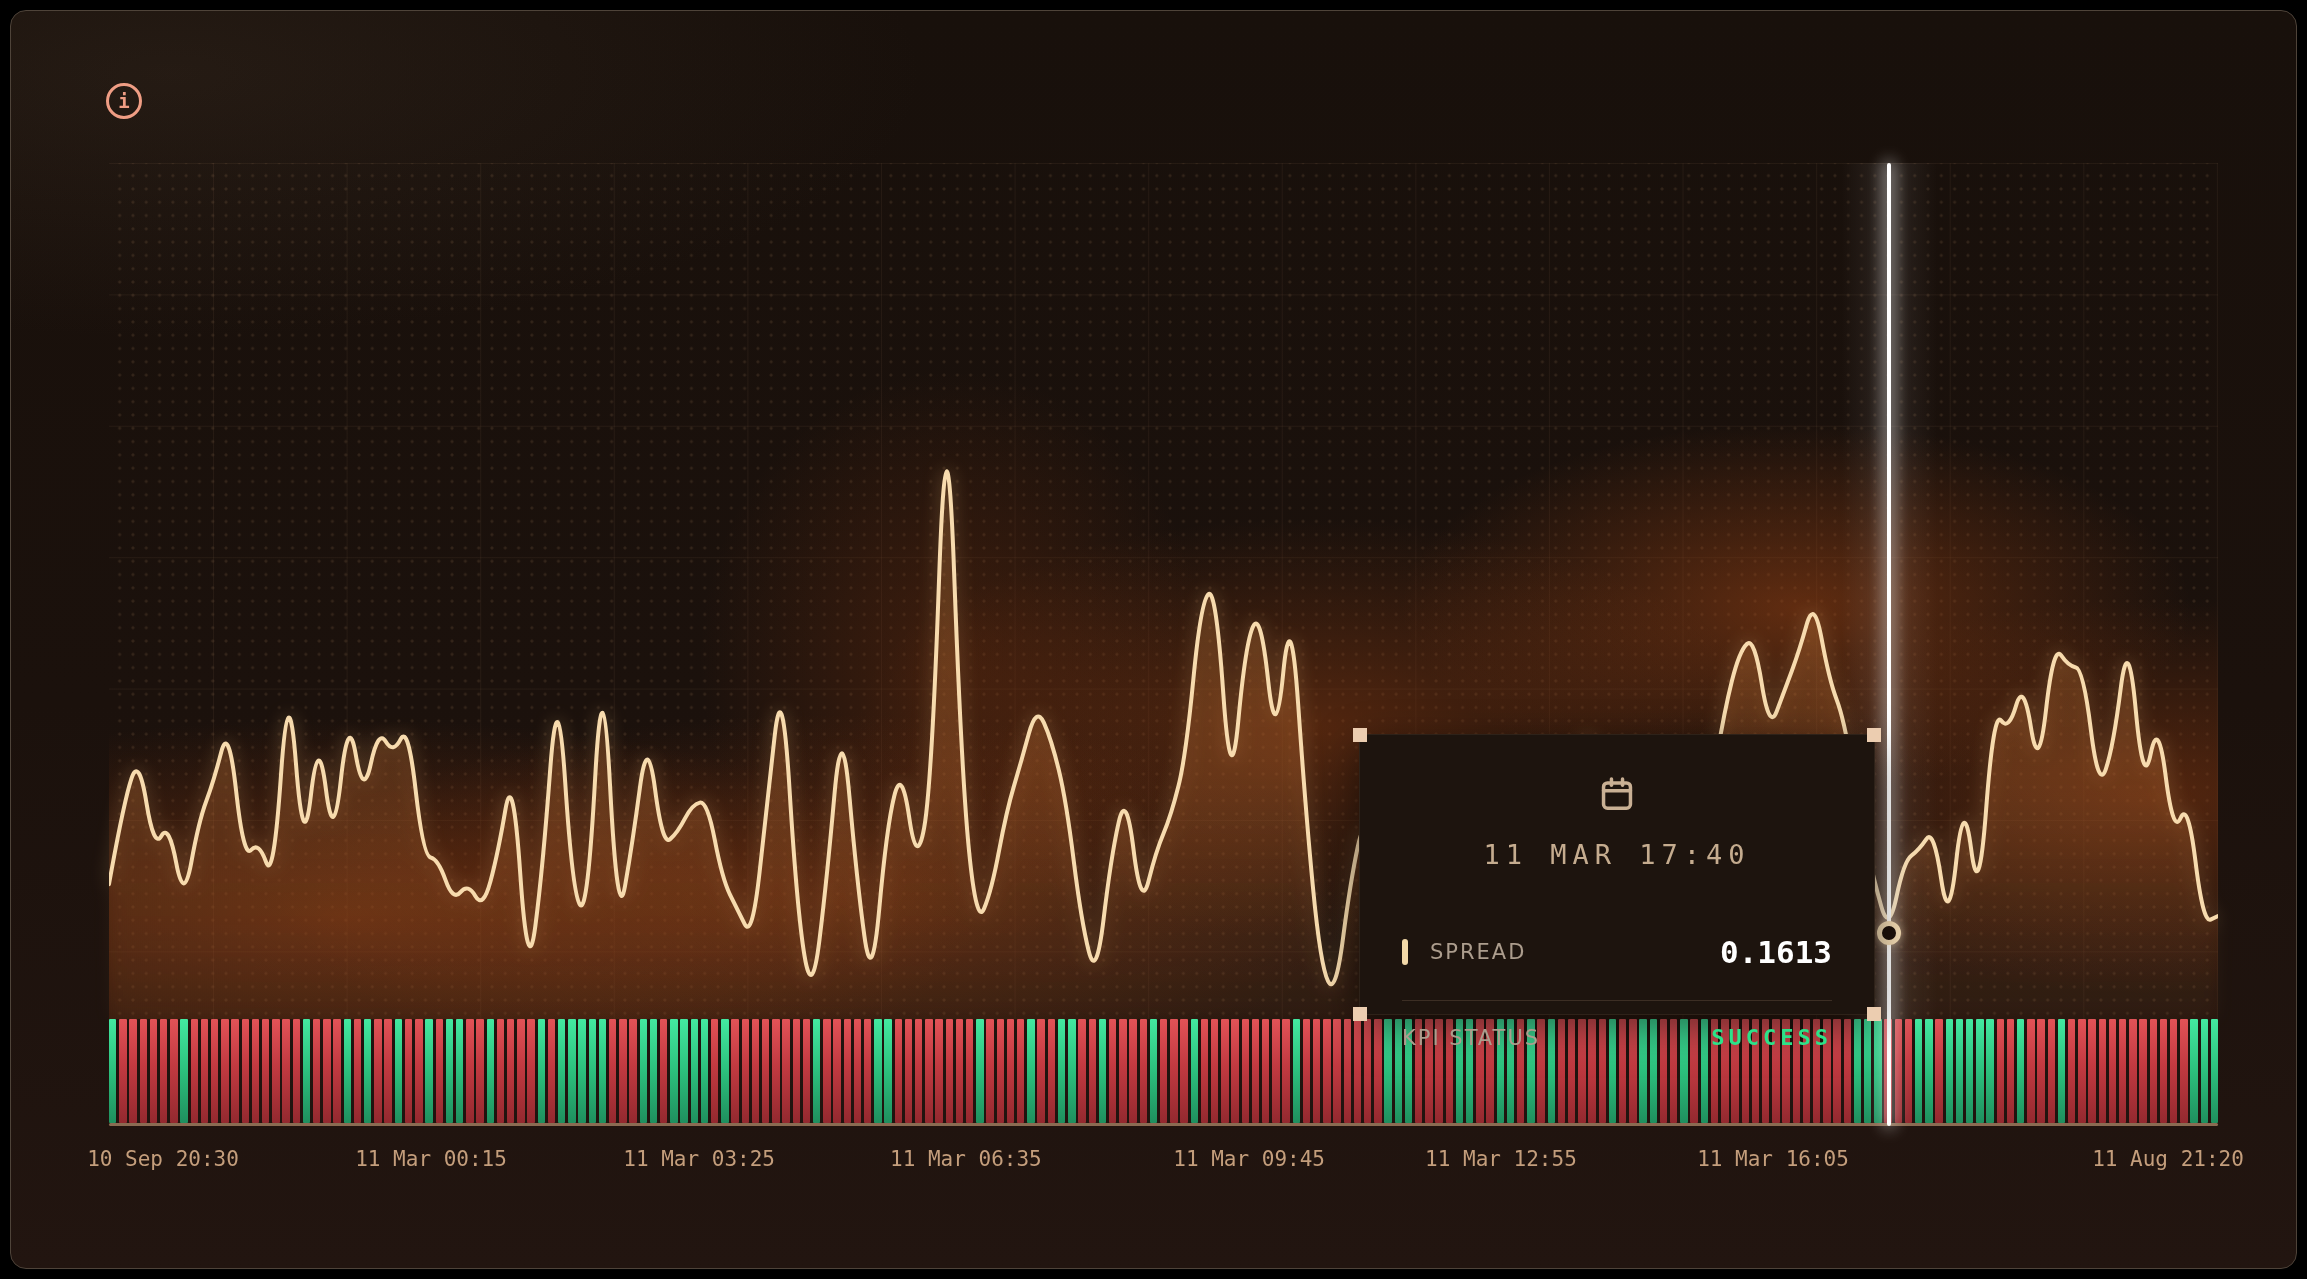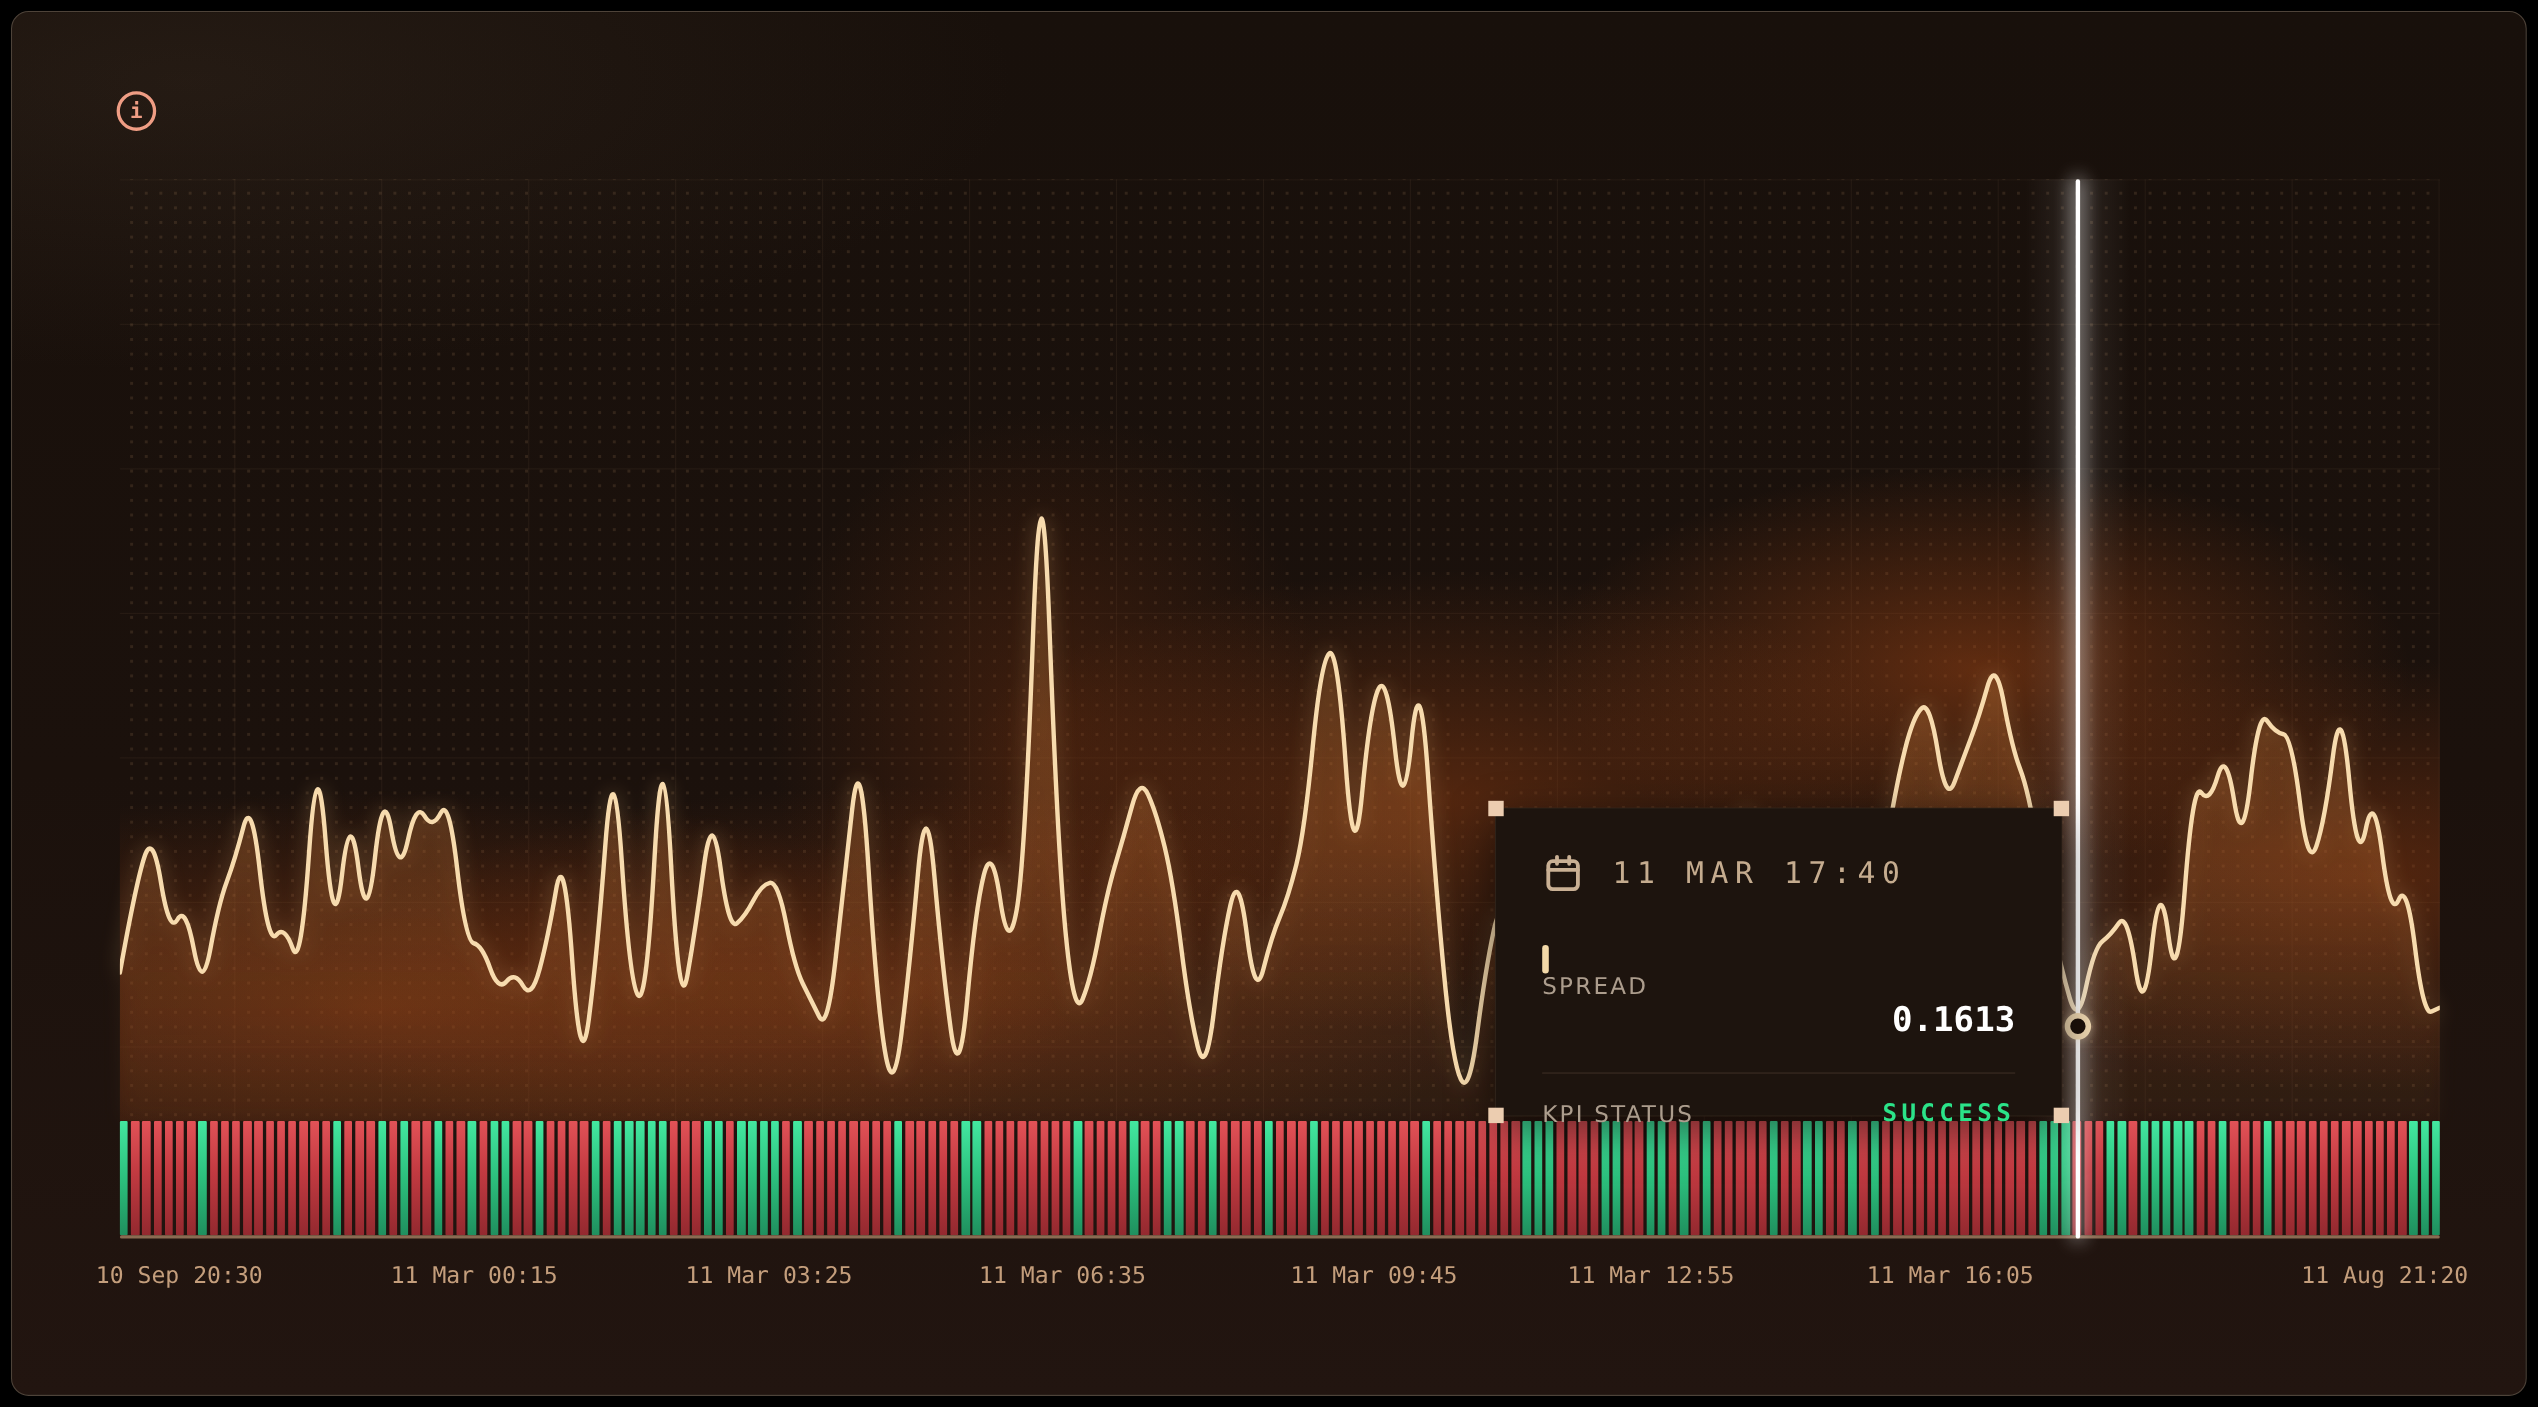--- a/index.html
+++ b/index.html
@@ -87,23 +87,23 @@
   
   .tooltip {
     position:absolute; left:1348px; top:723px; width:516px; height:281px;
     background:#1d140e; border:1px solid rgba(130,100,78,0.18); border-radius:2px;
     box-shadow:0 14px 40px rgba(0,0,0,0.55); padding:40px 42px 0 42px;
   }
   .tt-handle { position:absolute; width:14px; height:14px; background:#eccdb0; }
   .tt-handle.tl { left:-7px; top:-7px; }  .tt-handle.tr { right:-7px; top:-7px; }
   .tt-handle.bl { left:-7px; bottom:-7px; } .tt-handle.br { right:-7px; bottom:-7px; }
 
-  .tt-date-row { display:flex; align-items:center; gap:26px; }
+  .tt-date-row { display:flex; align-items:center; gap:26px;flex-direction:column; }
   .tt-date { font-size:27px; letter-spacing:6px; color:#c5ac8f; }
-  .tt-metric-row { display:flex; align-items:flex-start; margin-top:46px;flex-direction:column; }
+  .tt-metric-row { display:flex; align-items:center; margin-top:64px; }
   .tt-pill { width:6px; height:26px; border-radius:3px; background:#f3d9a8; margin-right:22px; }
   .tt-metric-label { font-size:21px; letter-spacing:2px; color:#ac9d8d;
                      font-family:"DejaVu Sans", sans-serif; }
   .tt-metric-value { margin-left:auto; font-size:31px; font-weight:700; color:#ffffff; }
   .tt-divider { height:1px; background:#3c2e24; margin-top:30px; }
   .tt-kpi-row { display:flex; align-items:center; margin-top:24px; }
   .tt-kpi-label { font-size:21px; letter-spacing:2px; color:#ac9d8d;
                   font-family:"DejaVu Sans", sans-serif; }
   .tt-kpi-value { margin-left:auto; font-size:22px; font-weight:700; letter-spacing:4px; color:#2be389; }
 </style>

